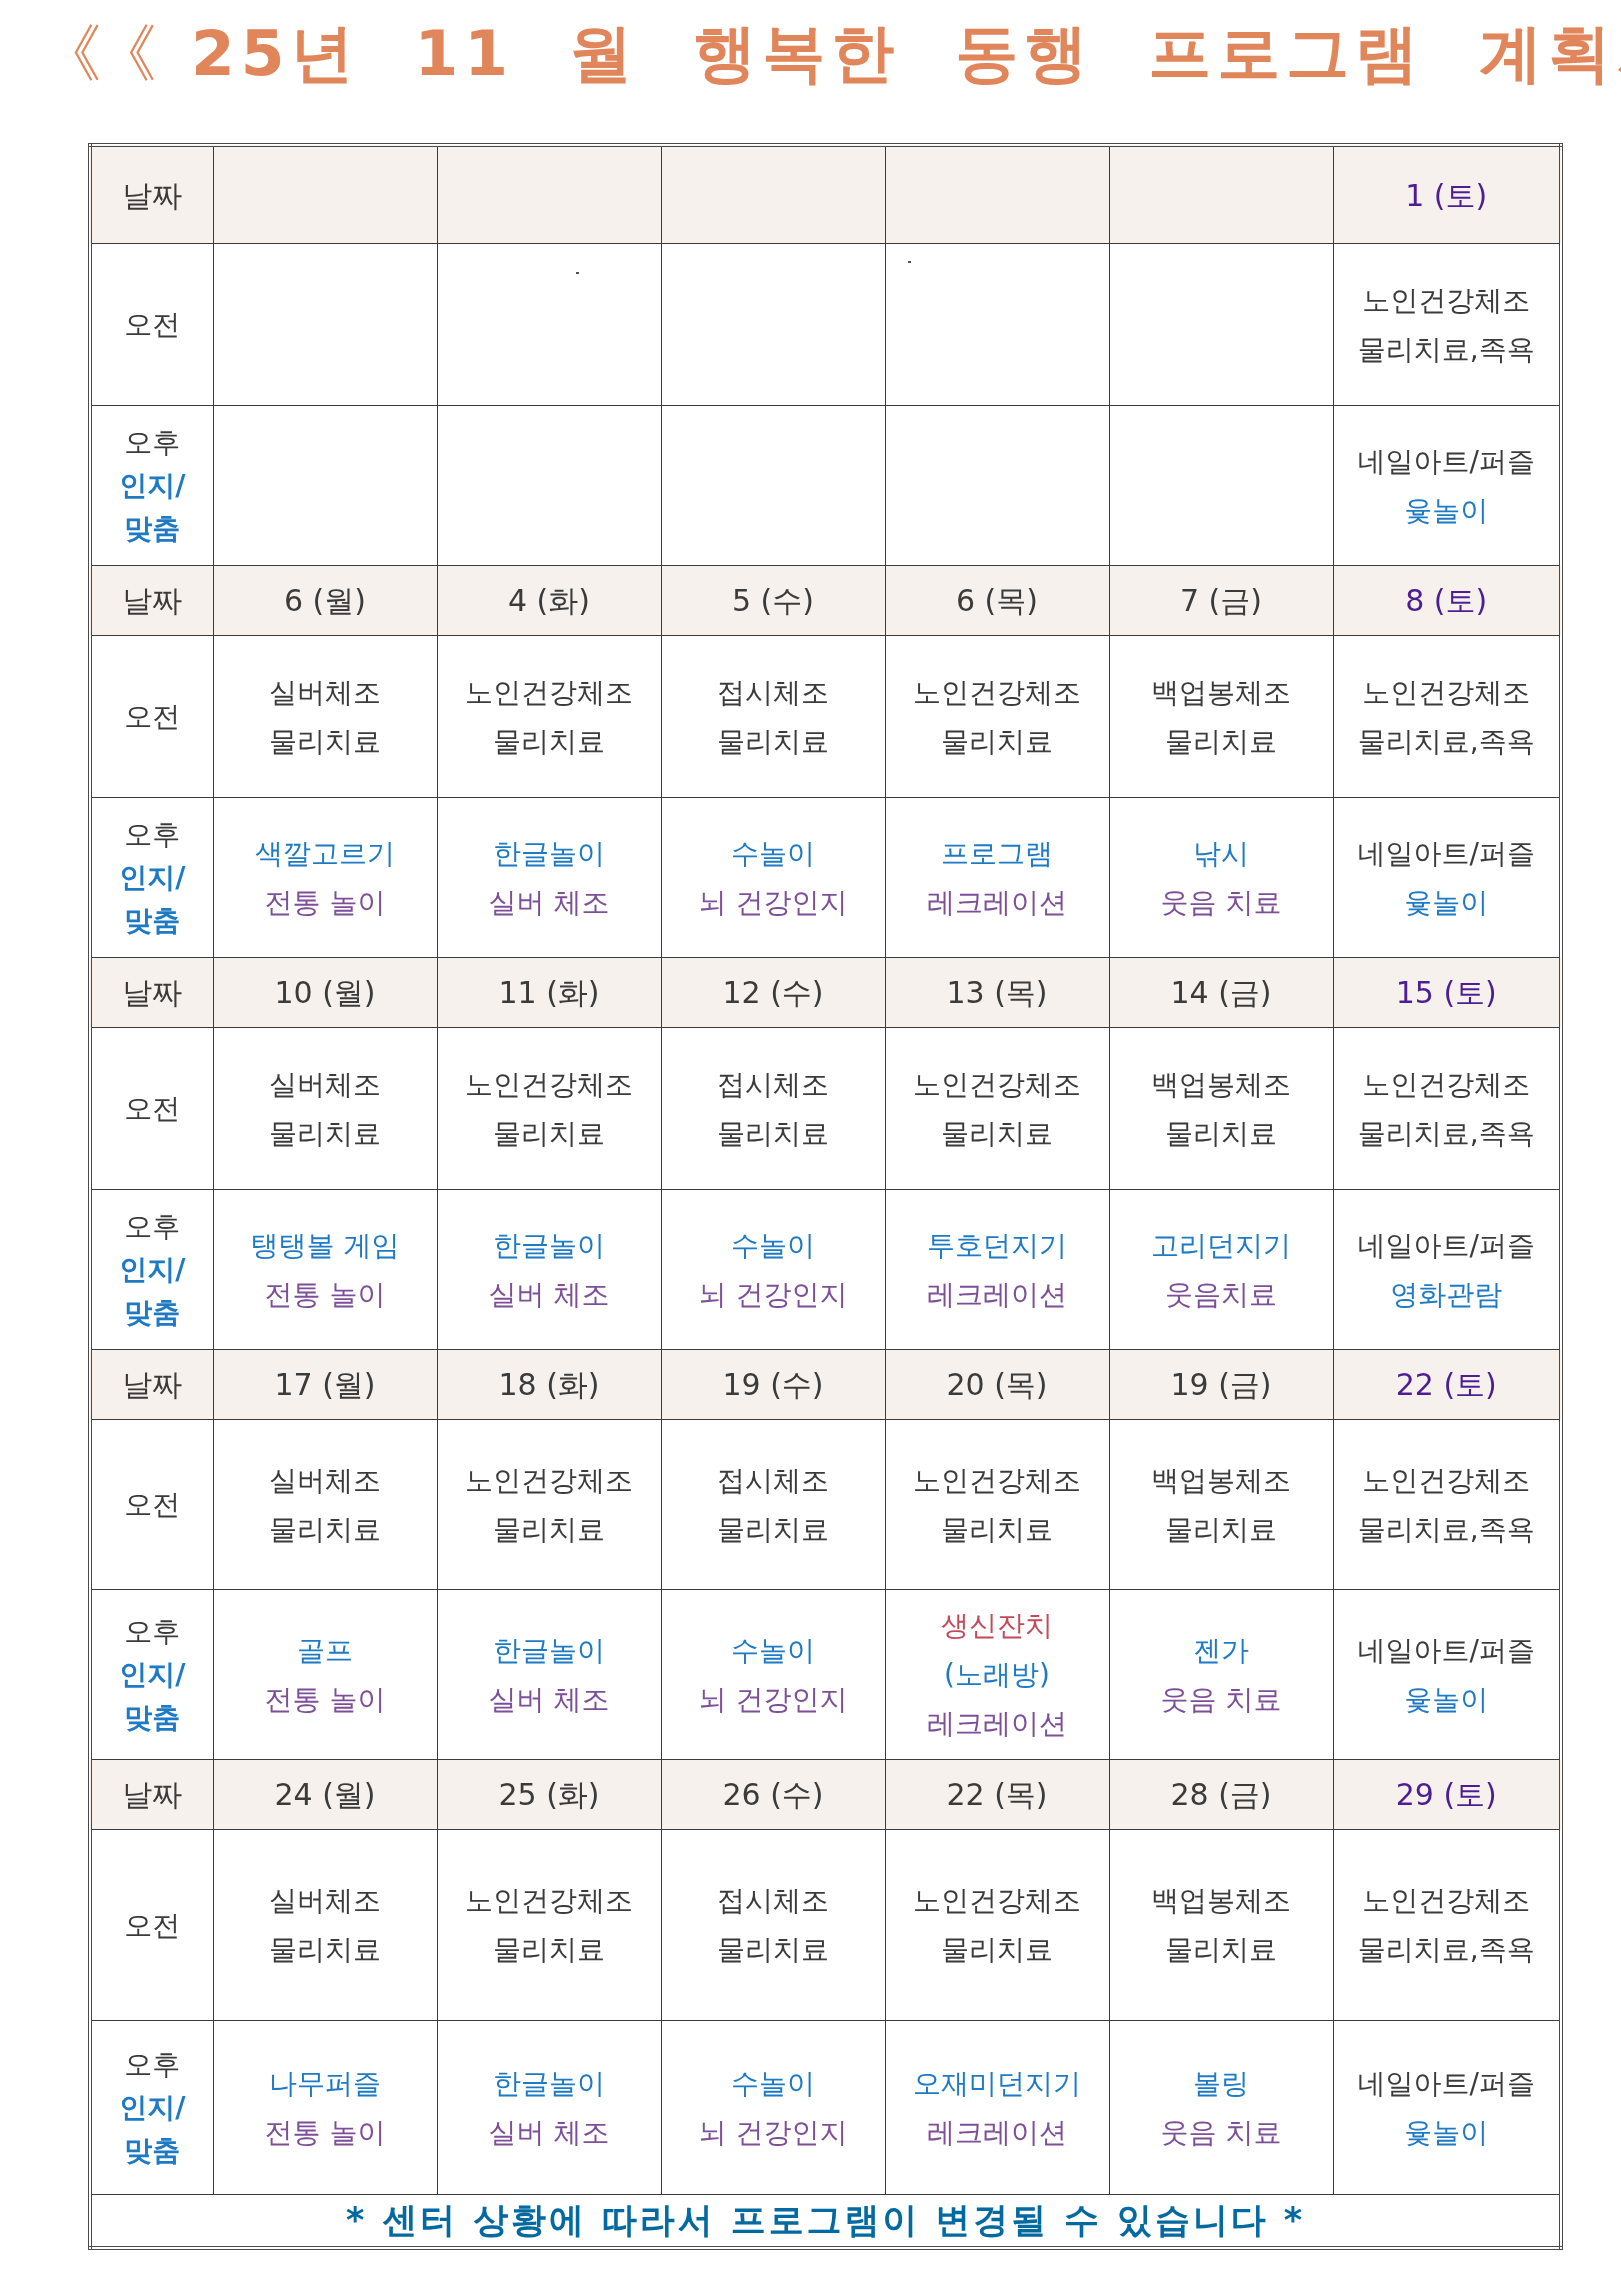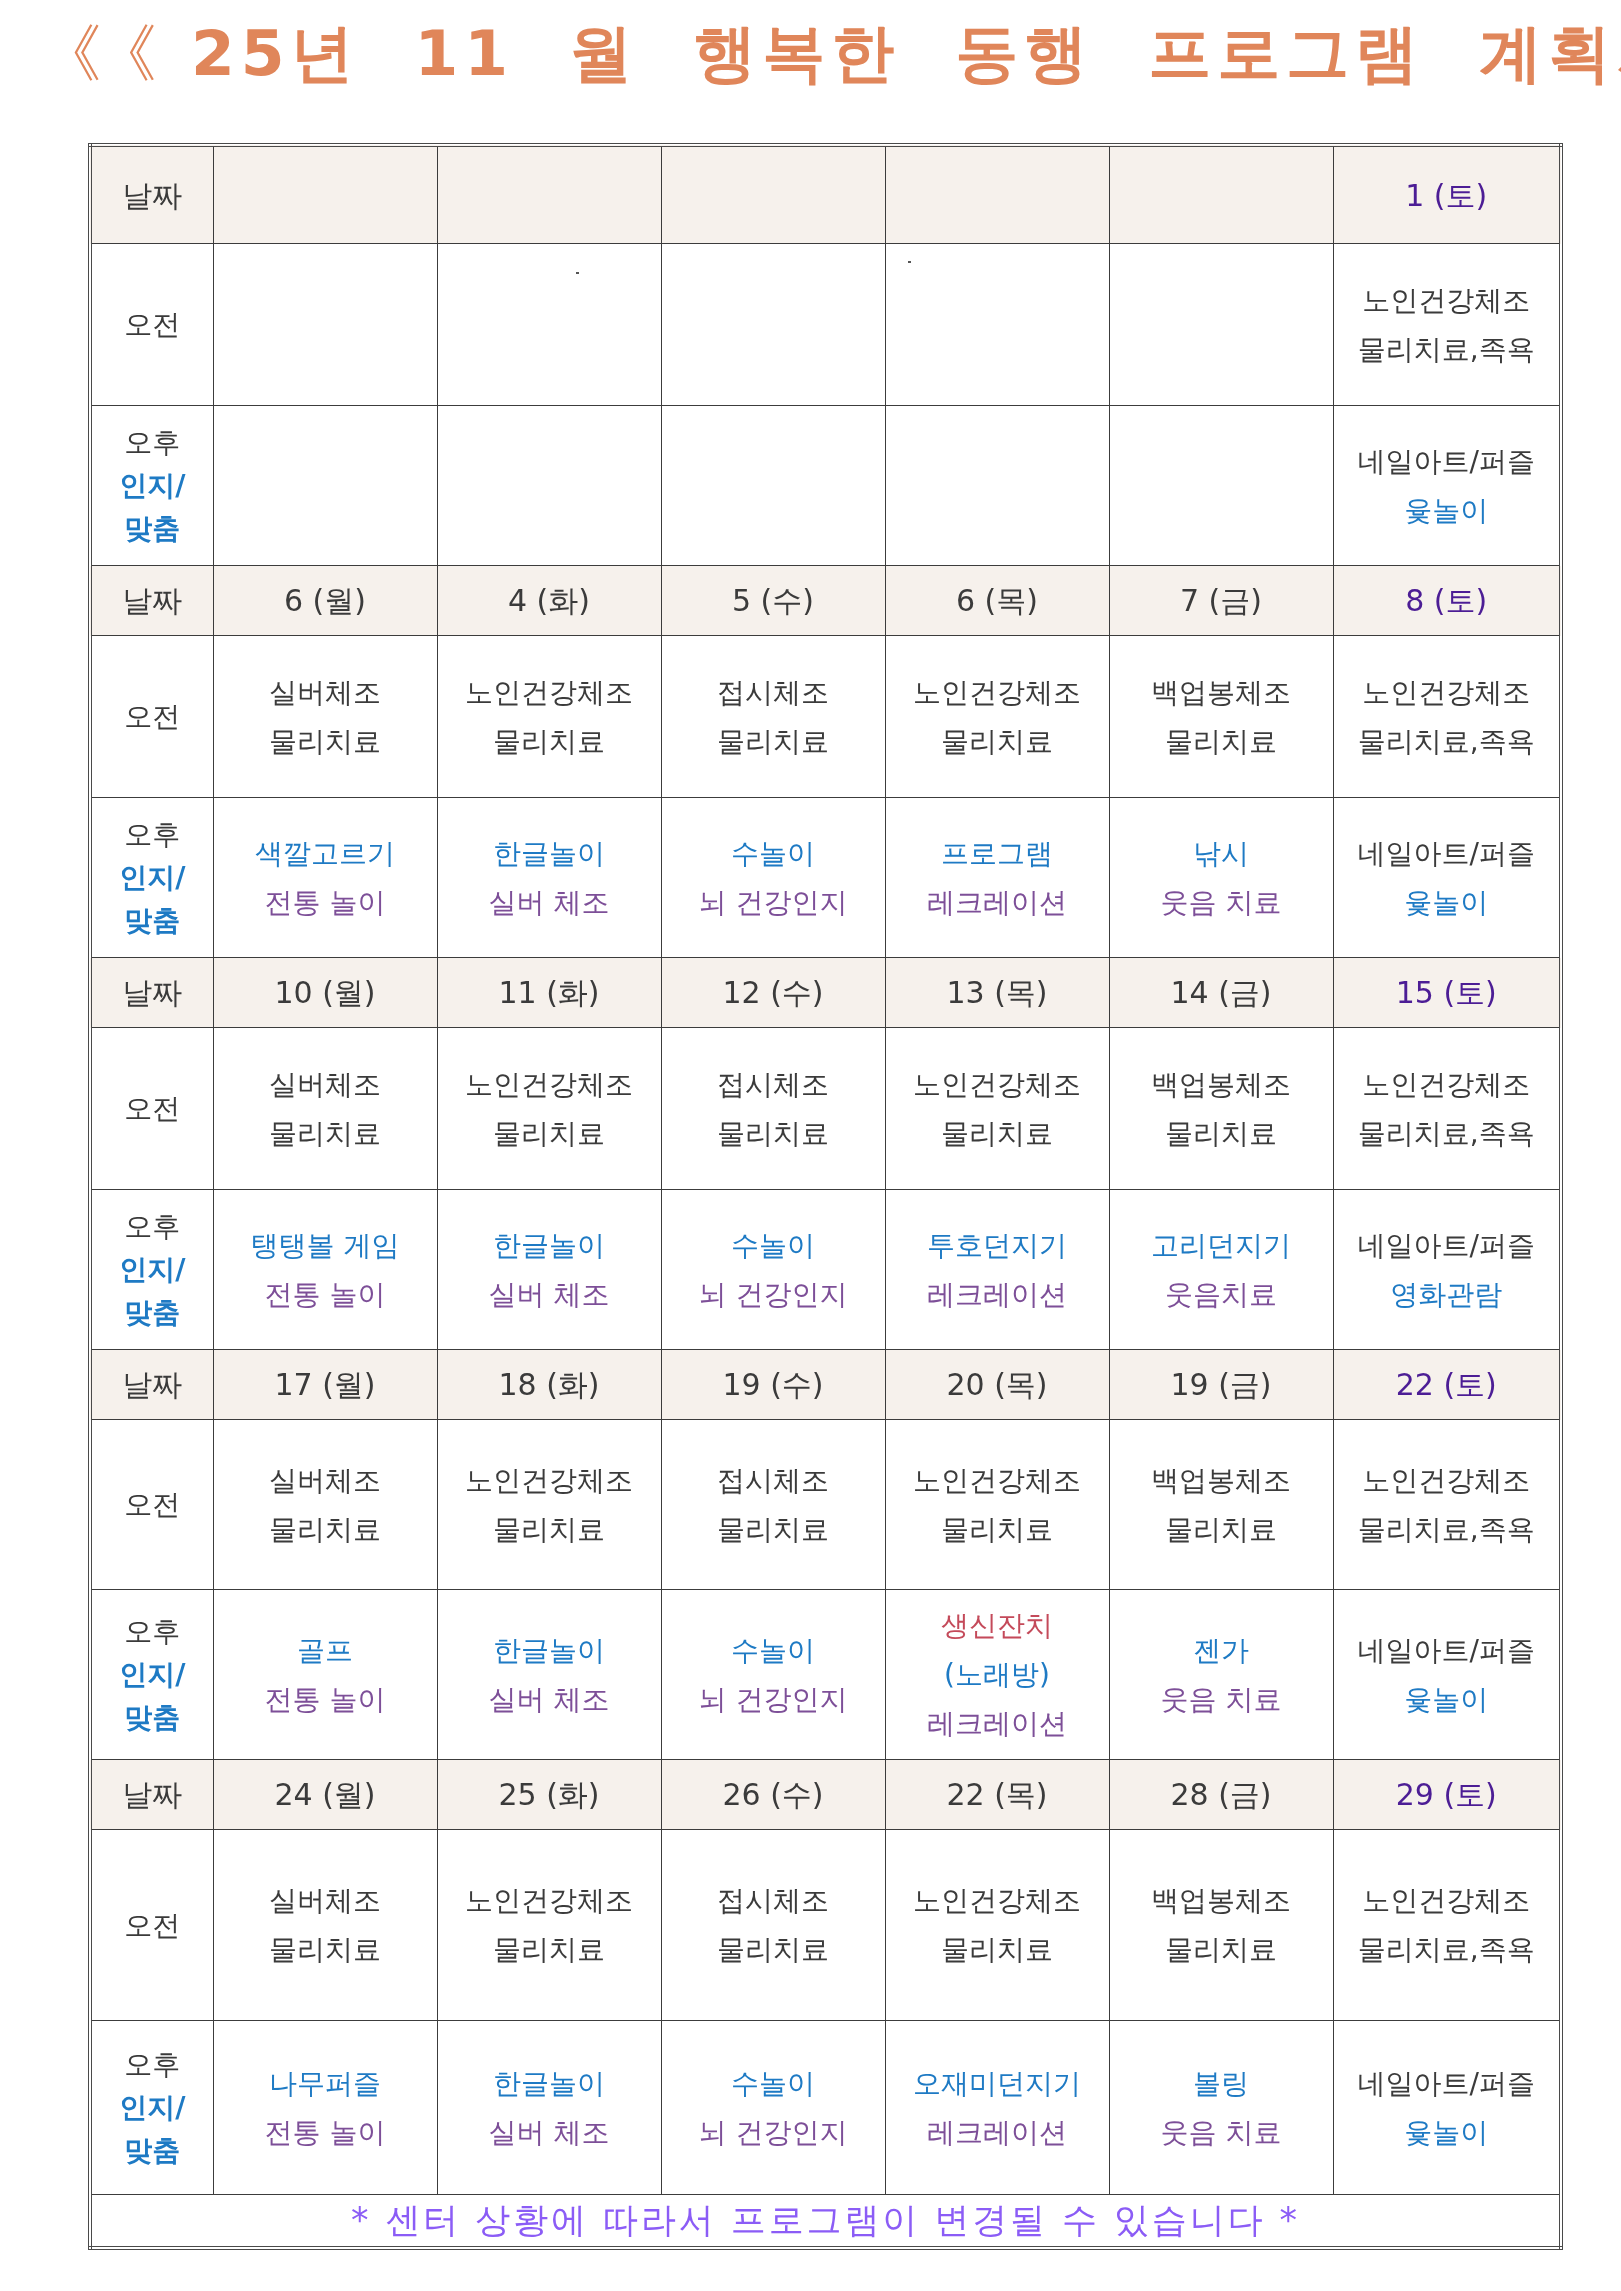--- a/index.html
+++ b/index.html
@@ -29,21 +29,21 @@
   tr.pm-row.w5 td { height: 173px; }
   td.rowhead { font-size: 29px; color: #3a3a3a; }
   .rh-line { display: block; line-height: 43px; }
   .rh-blue { color: #1e7ac4; font-weight: bold; }
   .sat { color: #4c1d95; }
   .line { display: block; white-space: nowrap; }
   .c-dark { color: #3b3b3b; }
   .c-blue { color: #1e7ac4; }
   .c-purple { color: #7d4f98; }
   .c-red { color: #c44a5a; }
-  tr.footer-row td { height: 51px; font-size: 35px; font-weight: normal; color: #8b5cf6;
+  tr.footer-row td { height: 51px; font-size: 35px; font-weight: bold; color: #0369a1;
                      letter-spacing: 2.9px; line-height: 51px; }
   .stray { position: absolute; width: 2.9px; height: 2px; background: #555; }
 </style>
 </head>
 <body>
 
 <div class="title">
   <span class="bracket">《《</span>
   <span class="word">25년</span>
   <span class="word">11</span>

